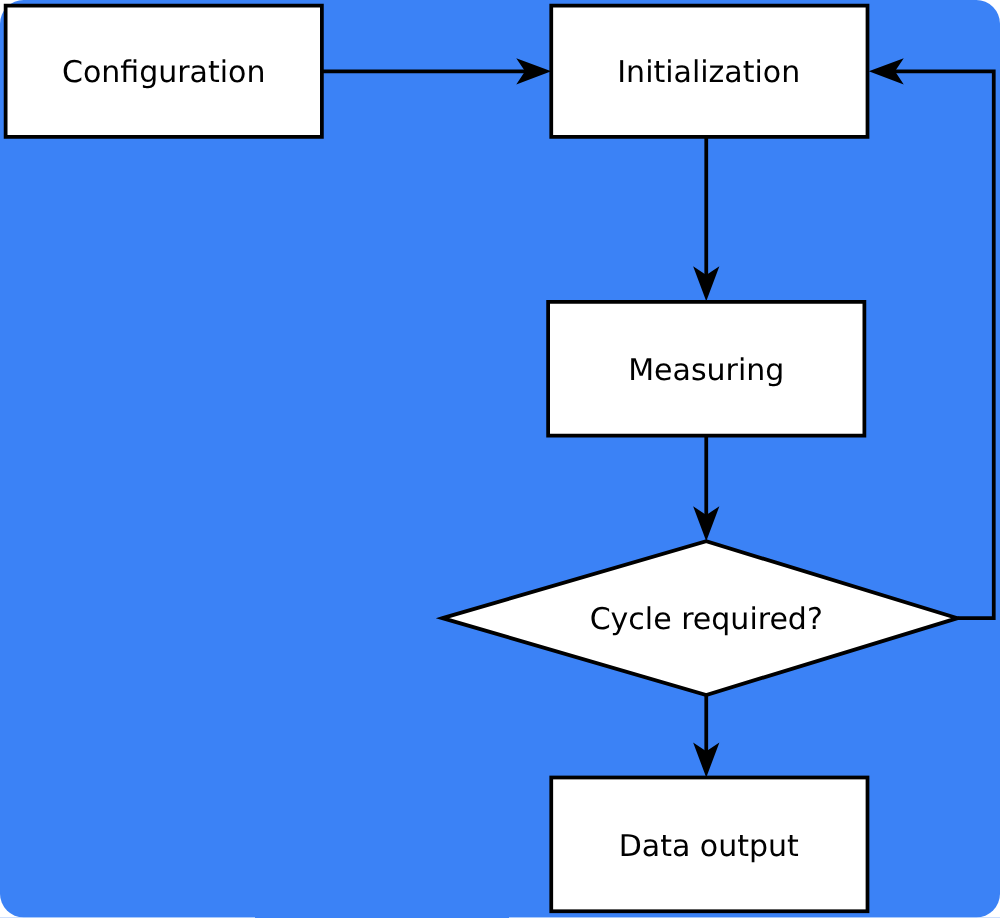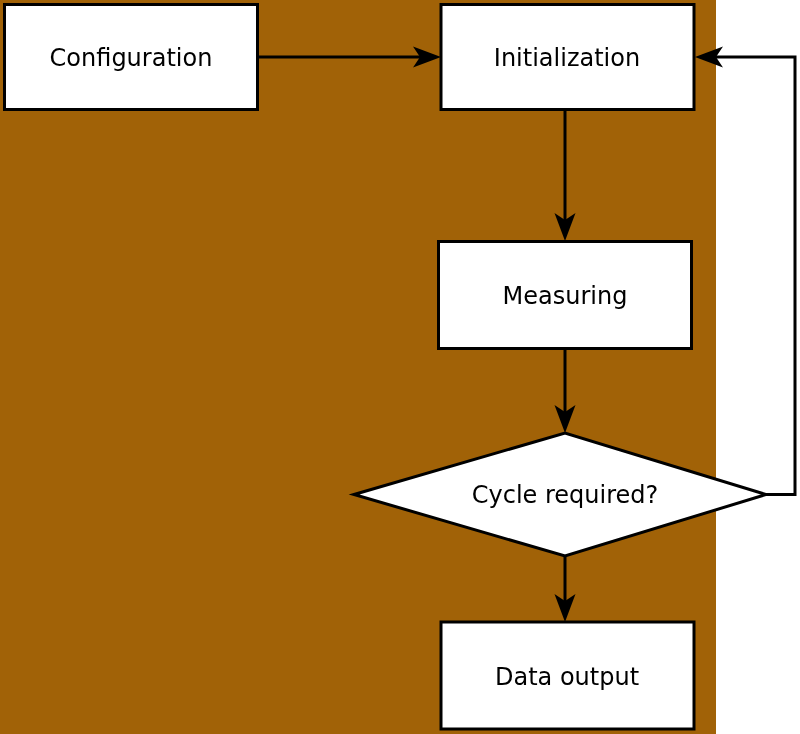--- a/index.html
+++ b/index.html
@@ -2,24 +2,25 @@
 <html><head>
 <meta charset="utf-8">
 <style>
   html, body {
     margin: 0;
     padding: 0;
     background: #ffffff;
   }
   .stage {
     position: relative;
-    width: 716px;
+    width: 800px;
     height: 734px;
-    background: #a16207;
+    background: #3b82f6;
     font-family: "DejaVu Sans", "Liberation Sans", sans-serif;
+    border-radius: 19px;
   }
   svg {
     display: block;
   }
   .node-shape {
     fill: #ffffff;
     stroke: #000000;
     stroke-width: 3;
   }
   .edge-line {

